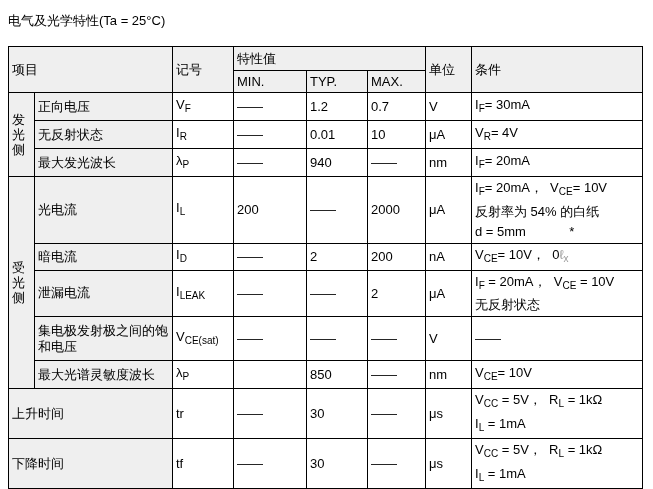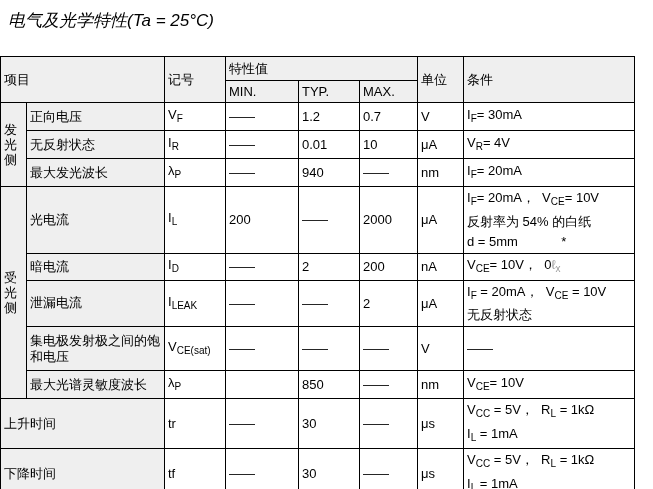--- a/index.html
+++ b/index.html
@@ -1,22 +1,22 @@
 <!DOCTYPE html>
 <html><head>
 <meta charset="utf-8">
 <style>
   html,body{margin:0;padding:0;}
   body{
     width:653px;height:489px;background:#ffffff;color:#000000;
     font-family:"Liberation Sans","DejaVu Sans",sans-serif;
     overflow:hidden;
   }
-  .page-title{margin:13px 0 28px 8px;font-size:17px;line-height:15px;font-style:italic;}
-  table.spec{border-collapse:collapse;table-layout:fixed;}
+  .page-title{margin:13px 0 18px 8px;font-size:13px;line-height:15px;}
+  table.spec{border-collapse:collapse;table-layout:fixed;margin-left:8px;}
   .spec td{
     border:1px solid #000;padding:1px 3px;font-size:13px;
     vertical-align:middle;overflow:hidden;
   }
   .shade{background:#efefef;}
   .glabel{font-size:12px;line-height:15px;padding:1px 1px 1px 2px;}
   .ilabel{font-size:12px;line-height:16px;}
   .center{}
   .rich{white-space:pre-wrap;line-height:20px;}
   .sub{font-size:10px;vertical-align:-2.5px;}

